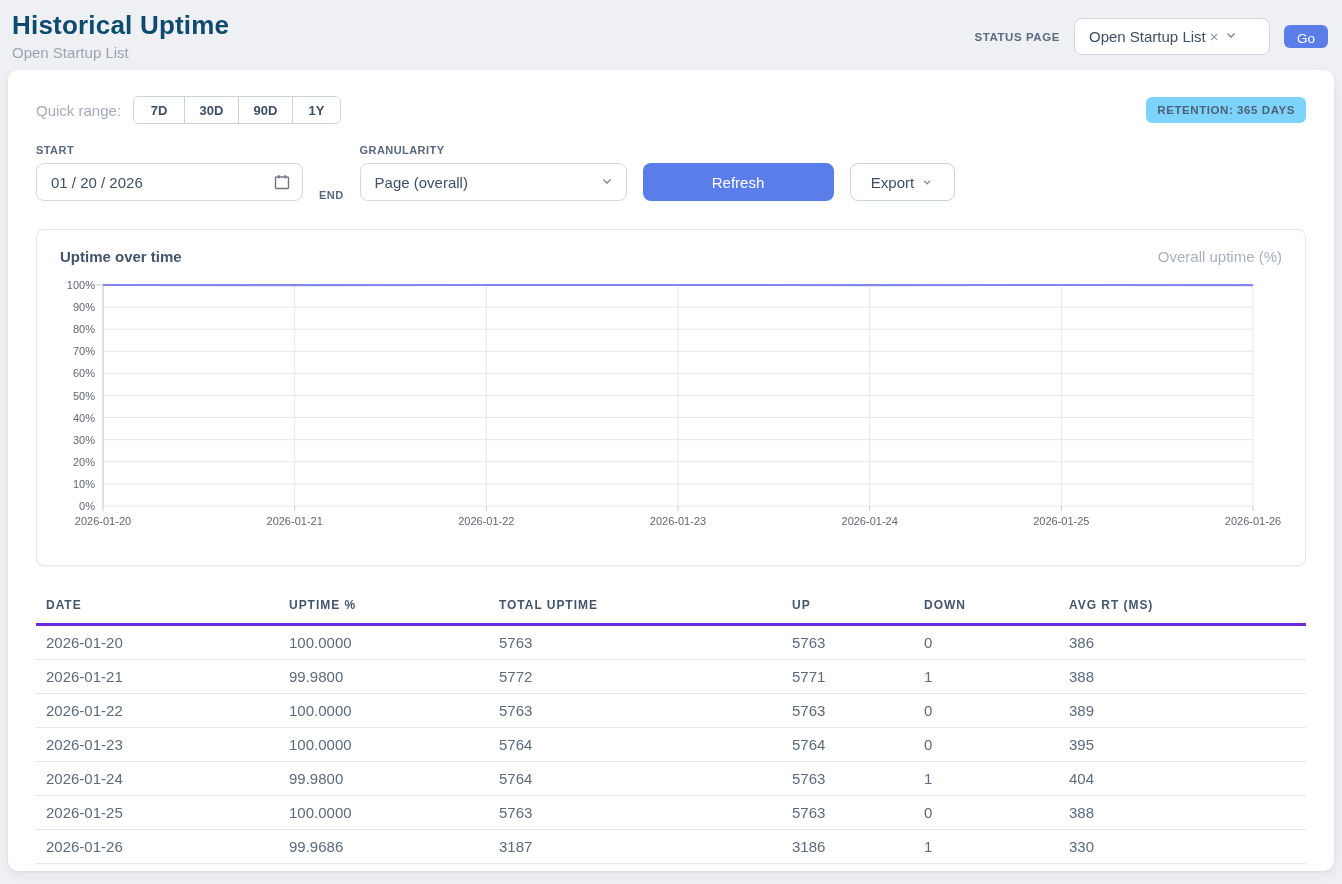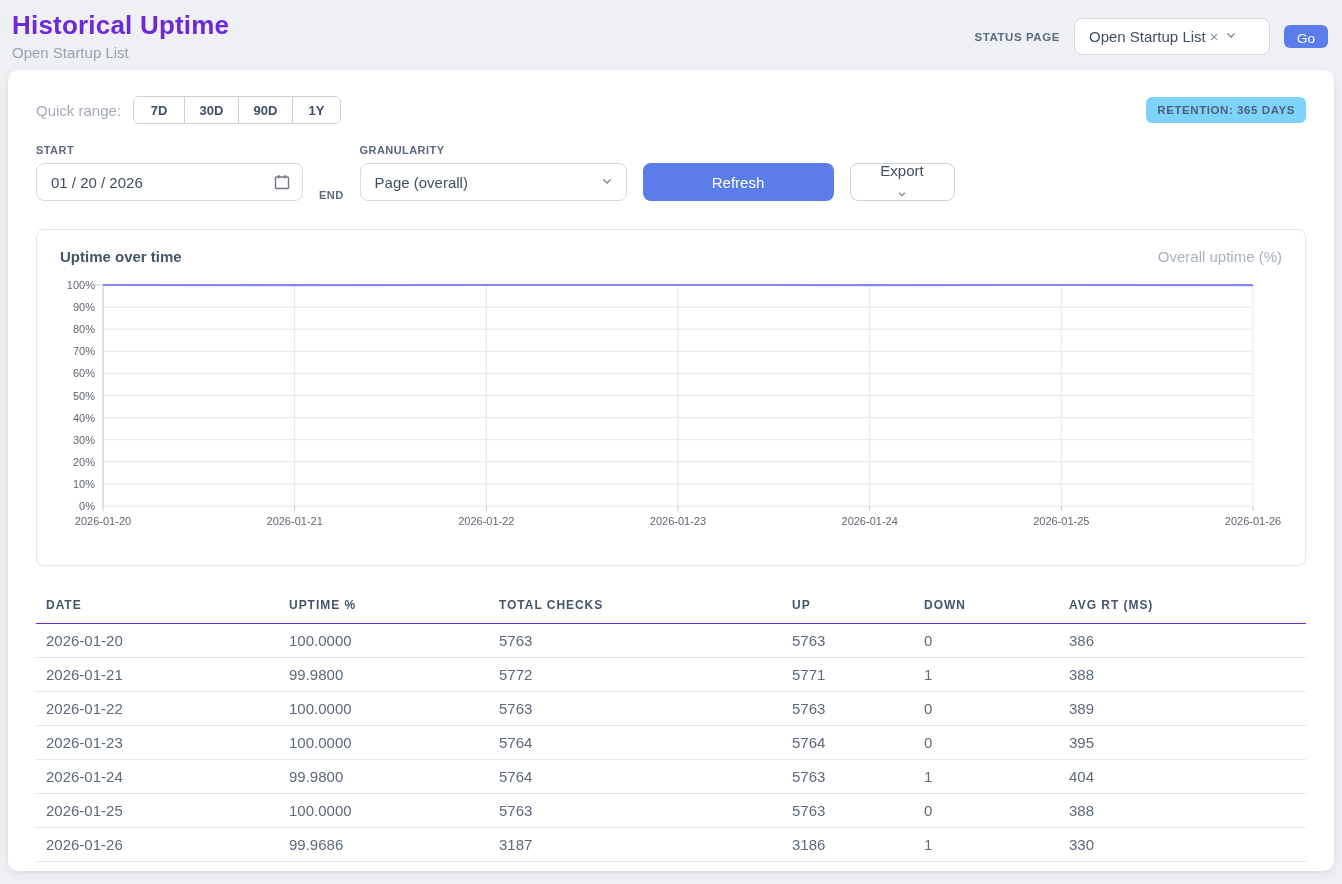--- a/index.html
+++ b/index.html
@@ -9,21 +9,21 @@
     font-family: "Liberation Sans", sans-serif;
     color: #3f4f63;
     overflow: hidden;
   }
 
   
   .page-header {
     display: flex; justify-content: space-between; align-items: flex-start;
     padding: 10px 14px 0 12px; height: 70px;
   }
-  .title-block h1 { font-size: 26px; font-weight: 700; color: #6d28d9; letter-spacing: .2px; }
+  .title-block h1 { font-size: 26px; font-weight: 700; color: #0c4a6e; letter-spacing: .2px; }
   .title-block .subtitle { font-size: 15px; color: #9aa4b1; margin-top: 3px; }
   .header-controls { display: flex; align-items: center; gap: 14px; margin-top: 8px; }
   .status-page-label { font-size: 11.5px; font-weight: 700; letter-spacing: .05em; color: #5d6b80; }
   .status-select {
     display: flex; align-items: center; gap: 6px;
     background: #fff; border: 1px solid #d3d9e0; border-radius: 8px;
     height: 37px; padding: 0 12px 0 14px; min-width: 196px; cursor: pointer;
   }
   .status-select .value { font-size: 15px; color: #3f4f63; }
   .clear-x { color: #8a93a0; font-size: 15px; margin-left: -2px; }
@@ -67,38 +67,38 @@
   .input-box .value { flex: 1; }
   .select-box { cursor: pointer; }
   .cal-icon svg { display: block; }
   .refresh-btn {
     width: 191px; height: 38px; background: #5b7de9; color: #fff; border: none;
     border-radius: 8px; font-family: inherit; font-size: 15px; cursor: pointer;
   }
   .export-btn {
     width: 105px; height: 38px; background: #fff; color: #3f4f63;
     border: 1px solid #c9d1da; border-radius: 8px; font-family: inherit; font-size: 15px;
-    cursor: pointer; display: flex; align-items: center; justify-content: center; gap: 7px; flex-direction: column;
+    cursor: pointer; display: flex; align-items: center; justify-content: center; gap: 7px;
   }
 
   
   .chart-card {
     margin-top: 28px; background: #fff; border: 1px solid #e4e8ed; border-radius: 8px;
     box-shadow: 0 1px 2px rgba(30,40,60,.05); height: 337px; padding: 18px 22px 10px 22px;
   }
   .chart-head { display: flex; justify-content: space-between; align-items: center; padding: 0 1px; }
   .chart-title { font-size: 15px; font-weight: 700; color: #44546a; }
   .chart-legend { font-size: 15px; color: #a8b1bd; }
   .chart-svg-wrap { margin-top: 14px; }
 
   
   .uptime-table { width: 100%; border-collapse: collapse; margin-top: 24px; }
   .uptime-table th {
     text-align: left; font-size: 12px; font-weight: 700; letter-spacing: .08em;
-    color: #45566b; padding: 8px 10px 11px 10px; border-bottom: 1px solid #6d28d9;
+    color: #45566b; padding: 8px 10px 11px 10px; border-bottom: 3px solid #6d28d9;
   }
   .uptime-table td {
     font-size: 15px; color: #5c6a7a; padding: 8px 10px;
     border-bottom: 1px solid #e4e7ea; height: 33px;
   }
   .col-date { width: 243px; } .col-uptime { width: 210px; } .col-checks { width: 293px; }
   .col-up { width: 132px; } .col-down { width: 145px; }
 </style>
 </head>
 <body>
@@ -238,21 +238,21 @@
         <col class="col-uptime">
         <col class="col-checks">
       <col class="col-up">
         <col class="col-down">
         <col>
     </colgroup>
     <thead>
         <tr id="table-head-row">
           <th>DATE</th>
           <th>UPTIME %</th>
-          <th>TOTAL CHECKS</th>
+          <th>TOTAL UPTIME</th>
           <th>UP</th>
           <th>DOWN</th>
           <th>AVG RT (MS)</th>
         </tr>
       </thead>
     <tbody id="table-body">
         <tr>
           <td>2026-01-20</td>
           <td>100.0000</td>
           <td>5763</td>

